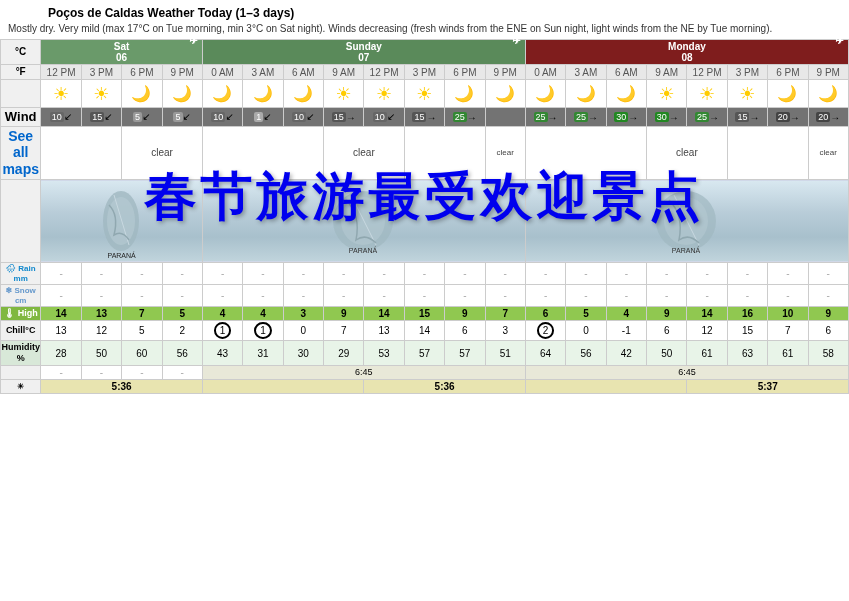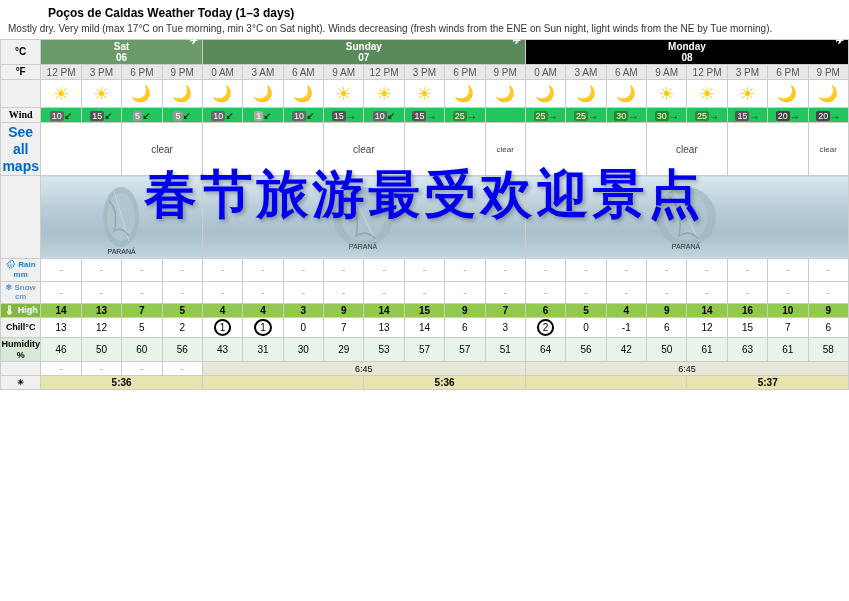--- a/index.html
+++ b/index.html
@@ -43,34 +43,34 @@
 
     .day-header {
       background: #5a8a5a;
       color: white;
       font-weight: bold;
       font-size: 11px;
     }
 
     .day-header-sat { background: #6a9a6a; }
     .day-header-sun { background: #5a8a5a; }
-    .day-header-mon { background: #000000; }
+    .day-header-mon { background: #7f1d1d; }
 
     .unit-row td {
       background: #e8e8e8;
       font-size: 9px;
     }
 
     .icon-row td {
       background: #fff;
       height: 28px;
     }
 
     .wind-row td {
-      background: #22c55e;
+      background: #737373;
       font-size: 9px;
     }
 
     .map-row td {
       background: #d0d8e8;
       height: 80px;
       padding: 0;
       overflow: hidden;
     }
 
@@ -262,21 +262,21 @@
       <td><span class="moon-glyph">🌙</span></td>
       <td><span class="moon-glyph">🌙</span></td>
       <td><span class="sun-glyph" style="color:#ffcc00;">☀</span></td>
       <td><span class="sun-glyph" style="color:#ffcc00;">☀</span></td>
       <td><span class="sun-glyph" style="color:#ffcc00;">☀</span></td>
       <td><span class="moon-glyph">🌙</span></td>
       <td><span class="moon-glyph">🌙</span></td>
     </tr>
 
     <tr class="wind-row">
-      <td class="row-label-cell" style="font-size:10px;font-family:Liberation Serif, serif;">Wind</td>
+      <td class="row-label-cell" style="font-size:13px;">Wind</td>
       <td><span class="wind-num" style="background:#666;">10</span><span>↙</span></td>
       <td><span class="wind-num" style="background:#555;">15</span><span>↙</span></td>
       <td><span class="wind-num" style="background:#999;">5</span><span>↙</span></td>
       <td><span class="wind-num" style="background:#999;">5</span><span>↙</span></td>
       <td><span class="wind-num" style="background:#666;">10</span><span>↙</span></td>
       <td><span class="wind-num" style="background:#aaa;">1</span><span>↙</span></td>
       <td><span class="wind-num" style="background:#666;">10</span><span>↙</span></td>
       <td><span class="wind-num" style="background:#555;">15</span><span>→</span></td>
       <td><span class="wind-num" style="background:#666;">10</span><span>↙</span></td>
       <td><span class="wind-num" style="background:#555;">15</span><span>→</span></td>
@@ -440,21 +440,21 @@
       <td>-1</td>
       <td>6</td>
       <td>12</td>
       <td>15</td>
       <td>7</td>
       <td>6</td>
     </tr>
 
     <tr class="humidity-row">
       <td class="row-label-cell" style="font-size:9px;background:#d8e8d8;">Humidity %</td>
-      <td>46</td>
+      <td>28</td>
       <td>50</td>
       <td>60</td>
       <td>56</td>
       <td>43</td>
       <td>31</td>
       <td>30</td>
       <td>29</td>
       <td>53</td>
       <td>57</td>
       <td>57</td>

